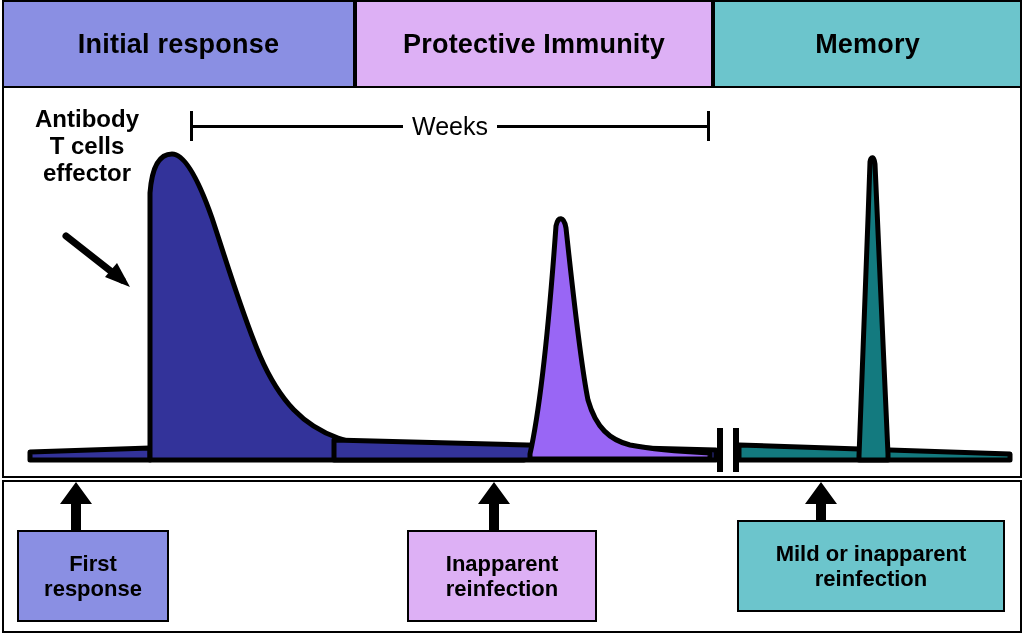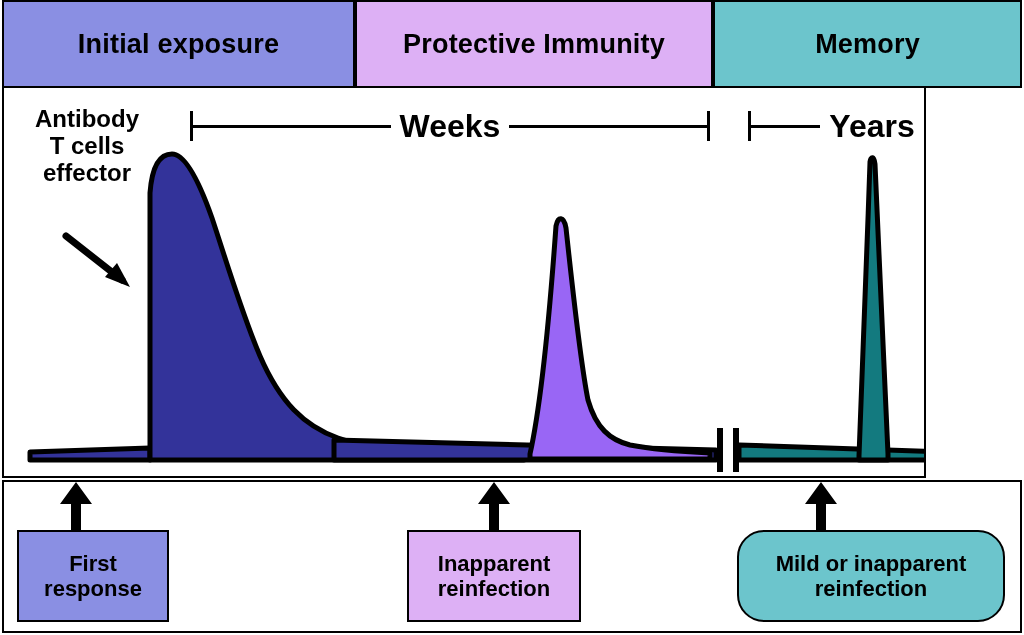--- a/index.html
+++ b/index.html
@@ -39,21 +39,21 @@
 
   #phase-initial   { left: 2px;   width: 353px; }
   #phase-protect   { left: 355px; width: 358px; }
   #phase-memory    { left: 713px; width: 309px; }
 
   
   #plot-area {
     position: absolute;
     left: 2px;
     top: 88px;
-    width: 924px;
+    width: 1020px;
     height: 390px;
     border: 2px solid #000000;
     border-top: none;
     background: #ffffff;
     overflow: hidden;
   }
 
   
   #y-caption {
     position: absolute;
@@ -81,22 +81,22 @@
     height: 30px;
     background: #000000;
     flex: 0 0 auto;
   }
   .bracket .rule {
     flex: 1 1 auto;
     height: 3px;
     background: #000000;
   }
   .bracket .btext {
-    font-size: 32px;
-    font-weight: bold;
+    font-size: 25px;
+    font-weight: normal;
     color: #000000;
     padding: 0 9px;
     white-space: nowrap;
   }
   #bracket-weeks { left: 186px; width: 520px; }
   #bracket-years { left: 744px; width: 248px; }
 
   
   #curves {
     position: absolute;
@@ -126,39 +126,39 @@
     text-align: center;
   }
   .event-label {
     font-size: 22px;
     font-weight: bold;
     line-height: 1.15;
     color: #000000;
   }
 
   #box-first    { left: 13px;  top: 48px; width: 152px; height: 92px; }
-  #box-inapp    { left: 403px; top: 48px; width: 174px; height: 92px; }
-  #box-mild     { left: 733px; top: 48px; width: 268px; height: 92px; border-radius: 27px; }
+  #box-inapp    { left: 403px; top: 48px; width: 190px; height: 92px; }
+  #box-mild     { left: 733px; top: 38px; width: 268px; height: 92px; }
 
   .up-arrow {
     position: absolute;
     width: 34px;
     height: 52px;
   }
   #arrow-first { left: 55px;  top: 0px; }
   #arrow-inapp { left: 473px; top: 0px; }
   #arrow-mild  { left: 800px; top: 0px; }
 </style>
 </head>
 <body>
 
 <div id="figure">
 
   <div class="phase-band" id="phase-initial" style="background:#8A8FE3">
-    <span class="phase-label">Initial exposure</span>
+    <span class="phase-label">Initial response</span>
   </div>
 
   <div class="phase-band" id="phase-protect" style="background:#DDB0F5">
     <span class="phase-label">Protective Immunity</span>
   </div>
 
   <div class="phase-band" id="phase-memory" style="background:#6CC5CC">
     <span class="phase-label">Memory</span>
   </div>
 
@@ -223,27 +223,20 @@
     </div>
 
     <div class="bracket" id="bracket-weeks">
       <div class="cap"></div>
       <div class="rule"></div>
       <div class="btext">Weeks</div>
       <div class="rule"></div>
       <div class="cap"></div>
     </div>
 
-    <div class="bracket" id="bracket-years">
-      <div class="cap"></div>
-      <div class="rule"></div>
-      <div class="btext">Years</div>
-      <div class="rule"></div>
-      <div class="cap"></div>
-    </div>
 
   </div>
 
   <div id="annot-strip">
 
     <svg class="up-arrow" id="arrow-first" viewBox="0 0 34 52">
       <polygon points="17,0 33,22 22,22 22,52 12,52 12,22 1,22" fill="#000000"></polygon>
     </svg>
     <svg class="up-arrow" id="arrow-inapp" viewBox="0 0 34 52">
       <polygon points="17,0 33,22 22,22 22,52 12,52 12,22 1,22" fill="#000000"></polygon>

